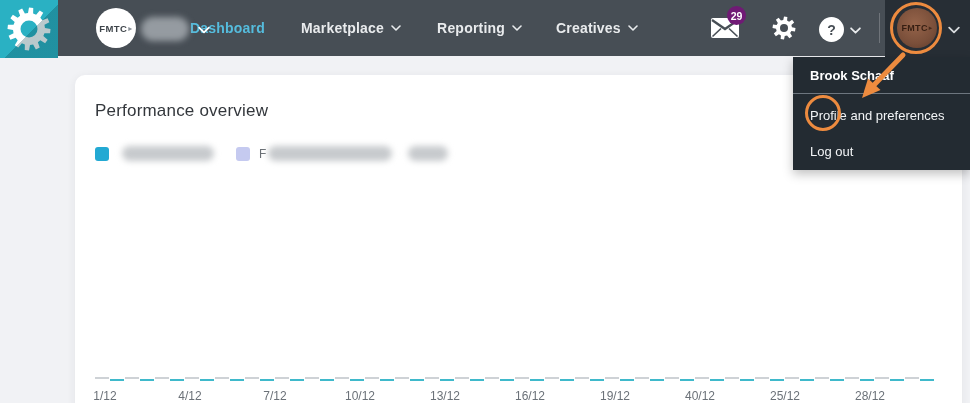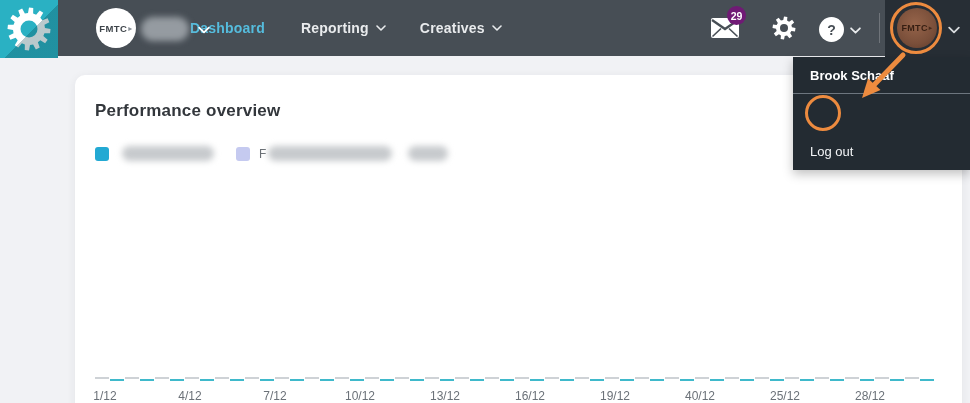--- a/index.html
+++ b/index.html
@@ -48,21 +48,21 @@
 
   
   .anno-circle{position:absolute;border:3px solid #ed8b3f;border-radius:50%;z-index:40;pointer-events:none;}
   .anno-avatar{left:890px;top:2px;width:52px;height:52px;}
   .anno-profile{left:805px;top:95px;width:36px;height:36px;}
   .anno-arrow{position:absolute;left:840px;top:45px;z-index:41;pointer-events:none;}
 
   
   .card{position:absolute;left:75px;top:75px;width:887px;height:340px;background:#fff;border-radius:10px;
     box-shadow:0 2px 10px rgba(40,45,60,.07);z-index:5;}
-  .card-title{position:absolute;left:95px;top:101px;font-size:17px;font-weight:bold;color:#33373c;letter-spacing:.2px;z-index:6;}
+  .card-title{position:absolute;left:95px;top:101px;font-size:17px;font-weight:normal;color:#33373c;letter-spacing:.2px;z-index:6;}
 
   .legend{position:absolute;left:95px;top:146px;display:flex;align-items:center;z-index:6;}
   .sw{width:14px;height:14px;border-radius:3px;}
   .redact{height:15px;border-radius:8px;background:#c7cacd;filter:blur(3px);}
   .leg-f{font-size:12px;color:#6a6f75;margin:0 2px 0 9px;}
 
   .zero-line{position:absolute;height:2px;z-index:6;}
   .zero-gray{left:95px;top:377px;width:840px;
     background:repeating-linear-gradient(90deg,#ced2d6 0 14px,transparent 14px 30px);}
   .zero-cyan{left:95px;top:379px;width:840px;
@@ -71,20 +71,28 @@
   .x-axis{position:absolute;left:0;top:389px;width:970px;height:16px;z-index:6;}
   .x-lab{position:absolute;transform:translateX(-50%);font-size:12px;color:#6b7178;}
 </style>
 </head>
 <body>
 
 <div class="header">
   <div class="nav">
     <span class="nav-item active ni-dash">
       <span>Dashboard</span>
+    </span>
+    <span class="nav-item ni-mkt">
+      <span>Marketplace</span>
+      <span class="chev">
+          <svg width="10" height="10" viewBox="0 0 10 10">
+            <polyline points="1,3 5,7 9,3" fill="none" stroke="#e9ebed" stroke-width="1.6" stroke-linecap="round" stroke-linejoin="round"></polyline>
+          </svg>
+        </span>
     </span>
     <span class="nav-item ni-rep">
       <span>Reporting</span>
       <span class="chev">
           <svg width="10" height="10" viewBox="0 0 10 10">
             <polyline points="1,3 5,7 9,3" fill="none" stroke="#e9ebed" stroke-width="1.6" stroke-linecap="round" stroke-linejoin="round"></polyline>
           </svg>
         </span>
     </span>
     <span class="nav-item">
@@ -151,20 +159,21 @@
 </div>
 <span class="chev avatar-chev">
     <svg width="12" height="12" viewBox="0 0 10 10">
       <polyline points="1,3 5,7 9,3" fill="none" stroke="#d8dbde" stroke-width="1.5" stroke-linecap="round" stroke-linejoin="round"></polyline>
     </svg>
   </span>
 
 <div class="dropdown">
   <div class="dd-name">Brook Schaaf</div>
   <div class="dd-divider"></div>
+  <div class="dd-item dd-profile">Profile and preferences</div>
   <div class="dd-item dd-logout">Log out</div>
 </div>
 
 <div class="anno-circle anno-avatar"></div>
 <div class="anno-circle anno-profile"></div>
 <svg class="anno-arrow" width="80" height="65" viewBox="0 0 80 65">
   <line x1="63" y1="10" x2="34" y2="40" stroke="#ed8b3f" stroke-width="5" stroke-linecap="round"></line>
   <polygon points="22,53 40.5,45 28,33.5" fill="#ed8b3f"></polygon>
 </svg>
 

